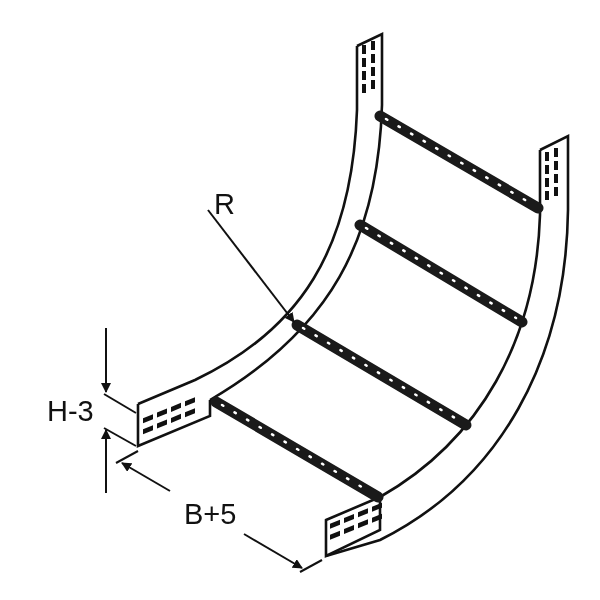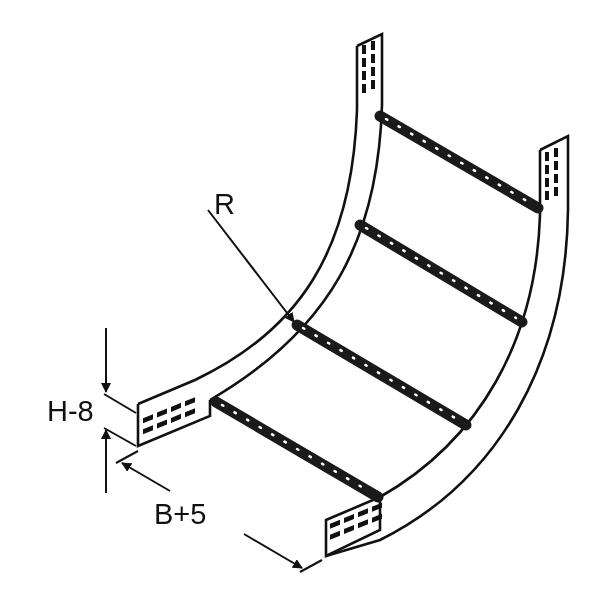--- a/index.html
+++ b/index.html
@@ -125,14 +125,14 @@
 
     <line x1="116" y1="463" x2="138" y2="451"></line>
     <line x1="300" y1="572" x2="322" y2="560"></line>
 
     <line x1="170" y1="491" x2="122" y2="463" marker-end="url(#arrow)"></line>
     <line x1="244" y1="534" x2="302" y2="568" marker-end="url(#arrow)"></line>
   </g>
 </svg>
 
 <div class="label" style="left:214px; top:190px;">R</div>
-<div class="label" style="left:47px; top:397px;">H-8</div>
-<div class="label" style="left:154px; top:500px;">B+5</div>
+<div class="label" style="left:47px; top:397px;">H-3</div>
+<div class="label" style="left:184px; top:500px;">B+5</div>
 
 </body></html>

